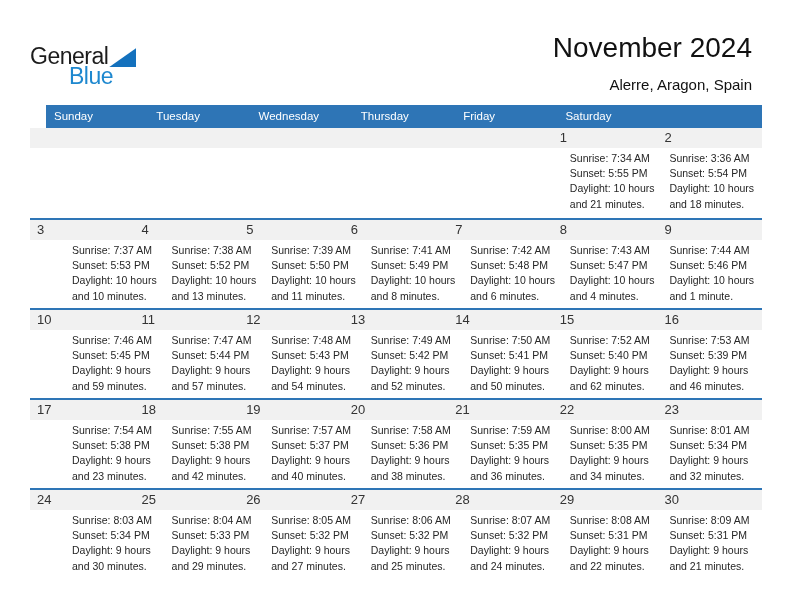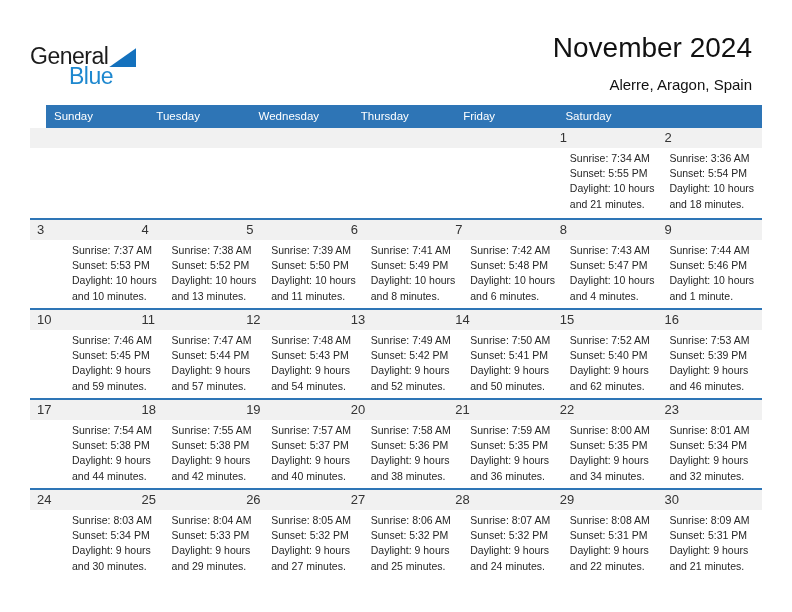--- a/index.html
+++ b/index.html
@@ -213,21 +213,21 @@
             <div class="day-num">20</div>
             <div class="day-num">21</div>
             <div class="day-num">22</div>
             <div class="day-num">23</div>
           </div>
           <div class="details-row">
             <div class="day-details">
               <div class="detail-line">Sunrise: 7:54 AM</div>
               <div class="detail-line">Sunset: 5:38 PM</div>
               <div class="detail-line">Daylight: 9 hours</div>
-              <div class="detail-line">and 44 minutes.</div>
+              <div class="detail-line">and 23 minutes.</div>
             </div>
             <div class="day-details">
               <div class="detail-line">Sunrise: 7:55 AM</div>
               <div class="detail-line">Sunset: 5:38 PM</div>
               <div class="detail-line">Daylight: 9 hours</div>
               <div class="detail-line">and 42 minutes.</div>
             </div>
             <div class="day-details">
               <div class="detail-line">Sunrise: 7:57 AM</div>
               <div class="detail-line">Sunset: 5:37 PM</div>

